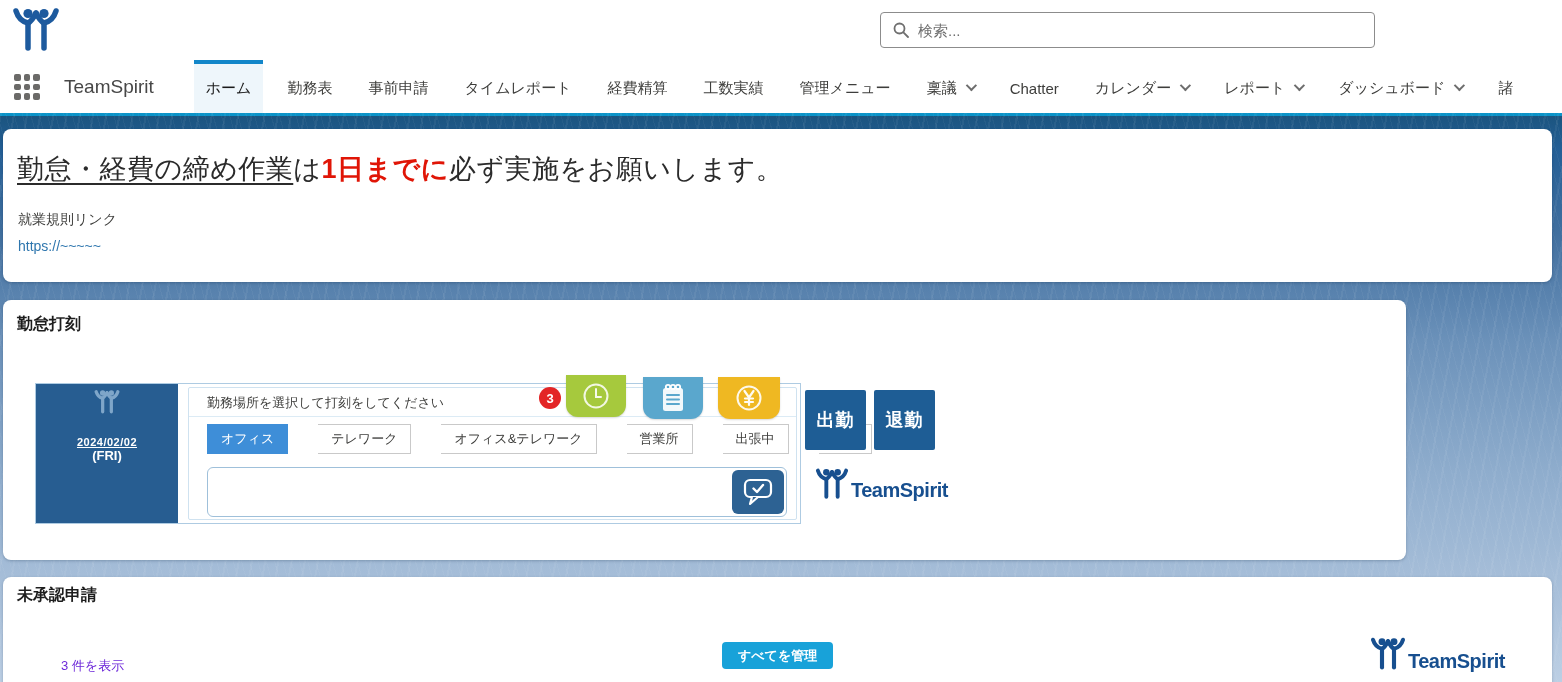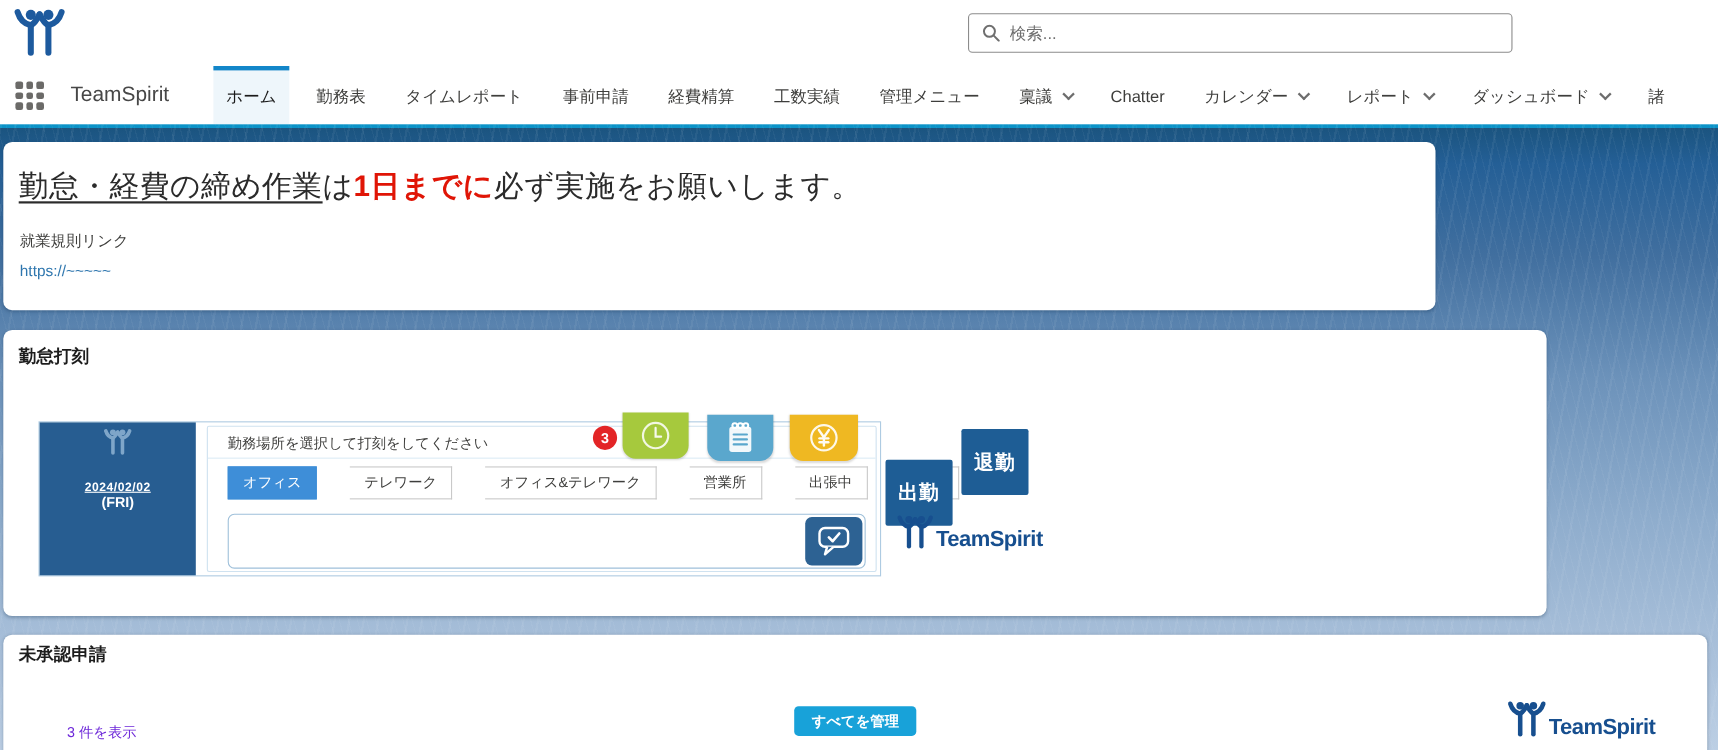--- a/index.html
+++ b/index.html
@@ -27,21 +27,21 @@
 
   
   .bluebg { position:absolute; left:0; top:113px; width:1562px; height:569px;
     background:linear-gradient(180deg,#0b93c8 0,#0b93c8 3px,#1b547f 3px,#245f96 36px,#416f9f 120px,#6c92ba 230px,#8fadcd 360px,#a9c0da 480px,#bccfe4 569px); }
   .bluebg::after { content:""; position:absolute; inset:0;
     background-image:repeating-linear-gradient(100deg,rgba(255,255,255,.055) 0 2px,transparent 2px 13px),
                      repeating-linear-gradient(75deg,rgba(255,255,255,.04) 0 1px,transparent 1px 8px);
   }
 
   .card { position:absolute; background:#fff; border-radius:8px; box-shadow:0 1px 3px rgba(0,30,60,.25); }
-  .card1 { left:3px; top:129px; width:1302px; height:153px; }
+  .card1 { left:3px; top:129px; width:1549px; height:153px; }
   .card2 { left:3px; top:300px; width:1403px; height:260px; }
   .card3 { left:3px; top:577px; width:1549px; height:160px; }
 
   
   .announce { position:absolute; left:14px; top:22px; font-size:27px; color:#2b2b2b; letter-spacing:.5px; white-space:nowrap; }
   .announce .u { text-decoration:underline; text-decoration-thickness:2px; text-underline-offset:5px; }
   .announce .red { color:#e01506; font-weight:bold; }
   .rule-label { position:absolute; left:15px; top:82px; font-size:14px; color:#3e3e3c; }
   .rule-link { position:absolute; left:15px; top:109px; font-size:14px; color:#2e76ae; text-decoration:none; }
 
@@ -67,21 +67,21 @@
   .bubble-btn { position:absolute; right:2px; top:2px; width:52px; height:44px; background:#2d6293; border:none; border-radius:6px; cursor:pointer; display:flex; align-items:center; justify-content:center; }
 
   
   .icon-tab { position:absolute; width:60px; height:42px; border-radius:0 0 12px 12px; display:flex; align-items:center; justify-content:center; cursor:pointer; box-shadow:0 1px 2px rgba(0,0,0,.15); }
   .icon-tab.green  { left:563px; top:75px; background:#a6c93d; }
   .icon-tab.blue   { left:640px; top:77px; background:#5aa7cd; }
   .icon-tab.yellow { left:715px; top:77px; width:62px; background:#efb822; }
   .badge { position:absolute; left:536px; top:87px; width:22px; height:22px; border-radius:50%; background:#e32526; color:#fff; font-size:13px; font-weight:bold; display:flex; align-items:center; justify-content:center; }
 
   .stamp-btn { position:absolute; width:61px; height:60px; background:#1e5d95; color:#fff; font-size:18px; font-weight:bold; border:none; border-radius:2px; cursor:pointer; font-family:inherit; letter-spacing:1px; }
-  .stamp-in  { left:802px; top:90px;margin-top:28px; }
+  .stamp-in  { left:802px; top:90px; }
   .stamp-out { left:871px; top:90px; }
 
   .ts-logo { display:flex; align-items:flex-end; gap:2px; color:#174f8f; }
   .ts-logo .word { font-size:20px; font-weight:bold; letter-spacing:-0.5px; line-height:20px; }
   .widget-logo { position:absolute; left:812px; top:168px; }
   .card3-logo  { position:absolute; left:1367px; top:60px; }
 
   
   .count-label { position:absolute; left:58px; top:80px; font-size:13px; color:#6d28d9; }
   .manage-btn { position:absolute; left:719px; top:65px; height:27px; padding:0 16px; background:#18a2d9; color:#fff; font-size:13px; font-weight:bold; border:none; border-radius:4px; cursor:pointer; font-family:inherit; }
@@ -129,24 +129,24 @@
     </div>
     <div class="brand">TeamSpirit</div>
     <div class="tabs">
         <div class="tab active">
           <span>ホーム</span>
         </div>
         <div class="tab">
           <span>勤務表</span>
         </div>
         <div class="tab">
+          <span>事前申請</span>
+        </div>
+        <div class="tab">
           <span>タイムレポート</span>
-        </div>
-        <div class="tab">
-          <span>事前申請</span>
         </div>
         <div class="tab">
           <span>経費精算</span>
         </div>
         <div class="tab">
           <span>工数実績</span>
         </div>
         <div class="tab">
           <span>管理メニュー</span>
         </div>

